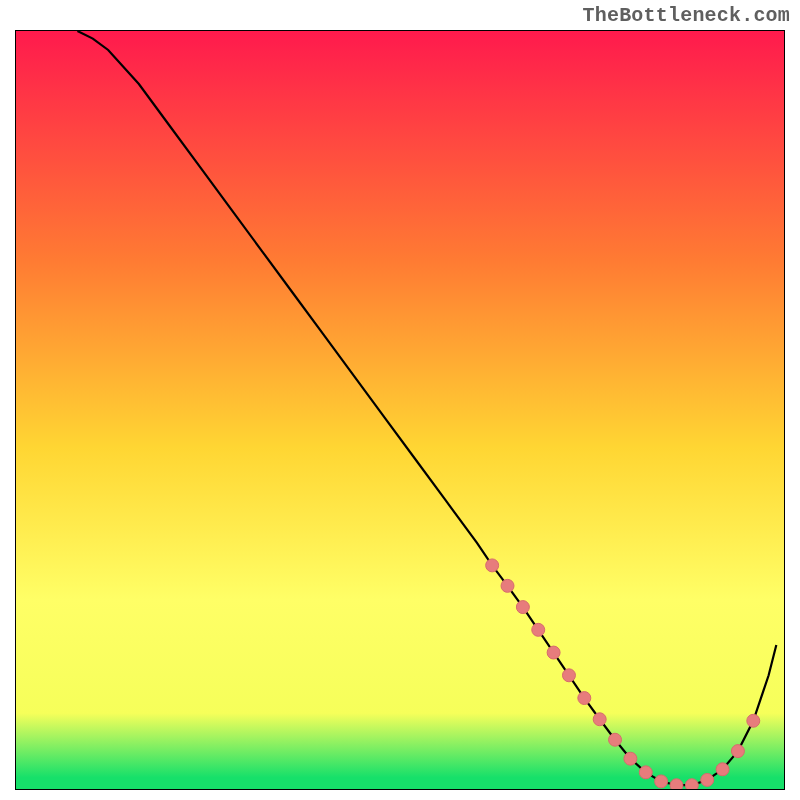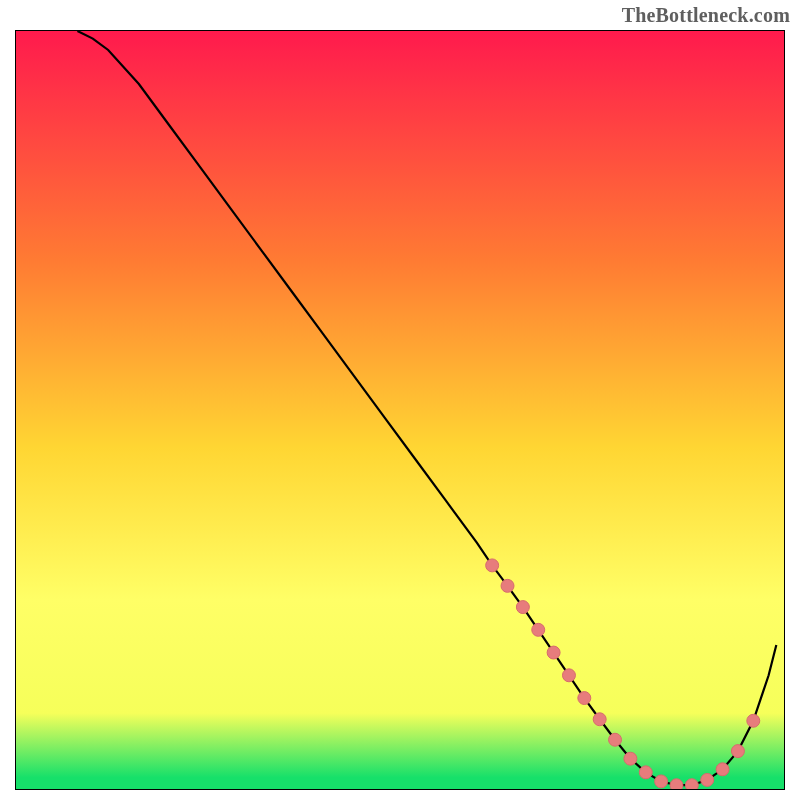--- a/index.html
+++ b/index.html
@@ -7,21 +7,21 @@
   .wrap {
     position: relative;
     width: 800px;
     height: 800px;
     background: #fff;
   }
   .attribution {
     position: absolute;
     top: 4px;
     right: 10px;
-    font-family: Liberation Serif, serif;
+    font-family: Liberation Mono, monospace;
     font-size: 20px;
     font-weight: 700;
     color: #5f5f5f;
     letter-spacing: 0.2px;
   }
   .plot {
     position: absolute;
     left: 15px;
     top: 30px;
     width: 770px;

